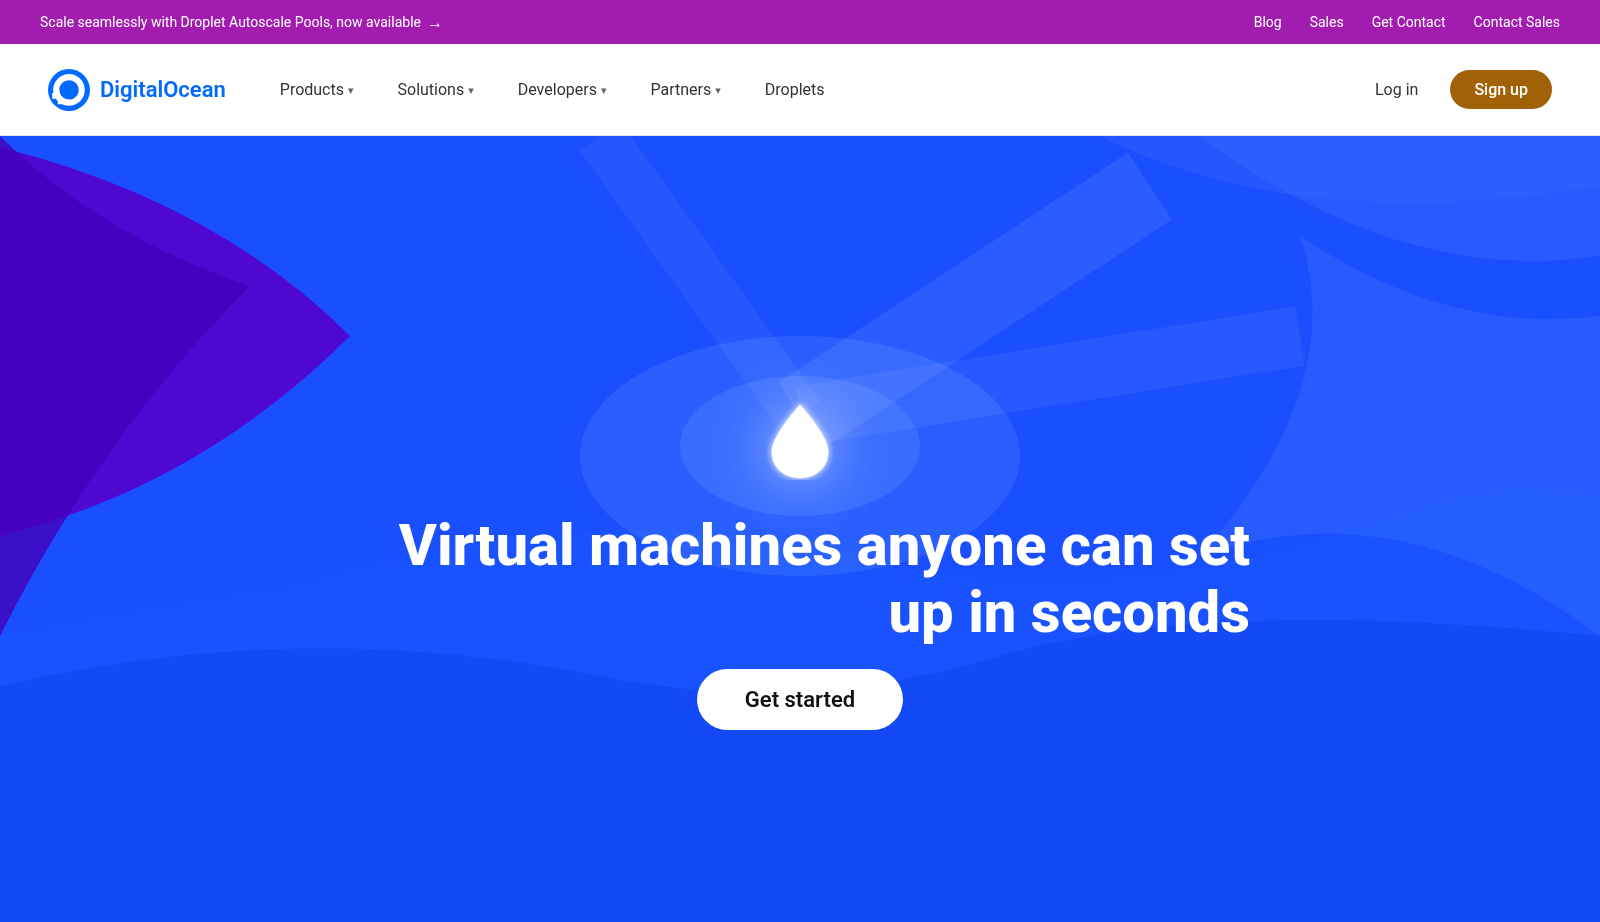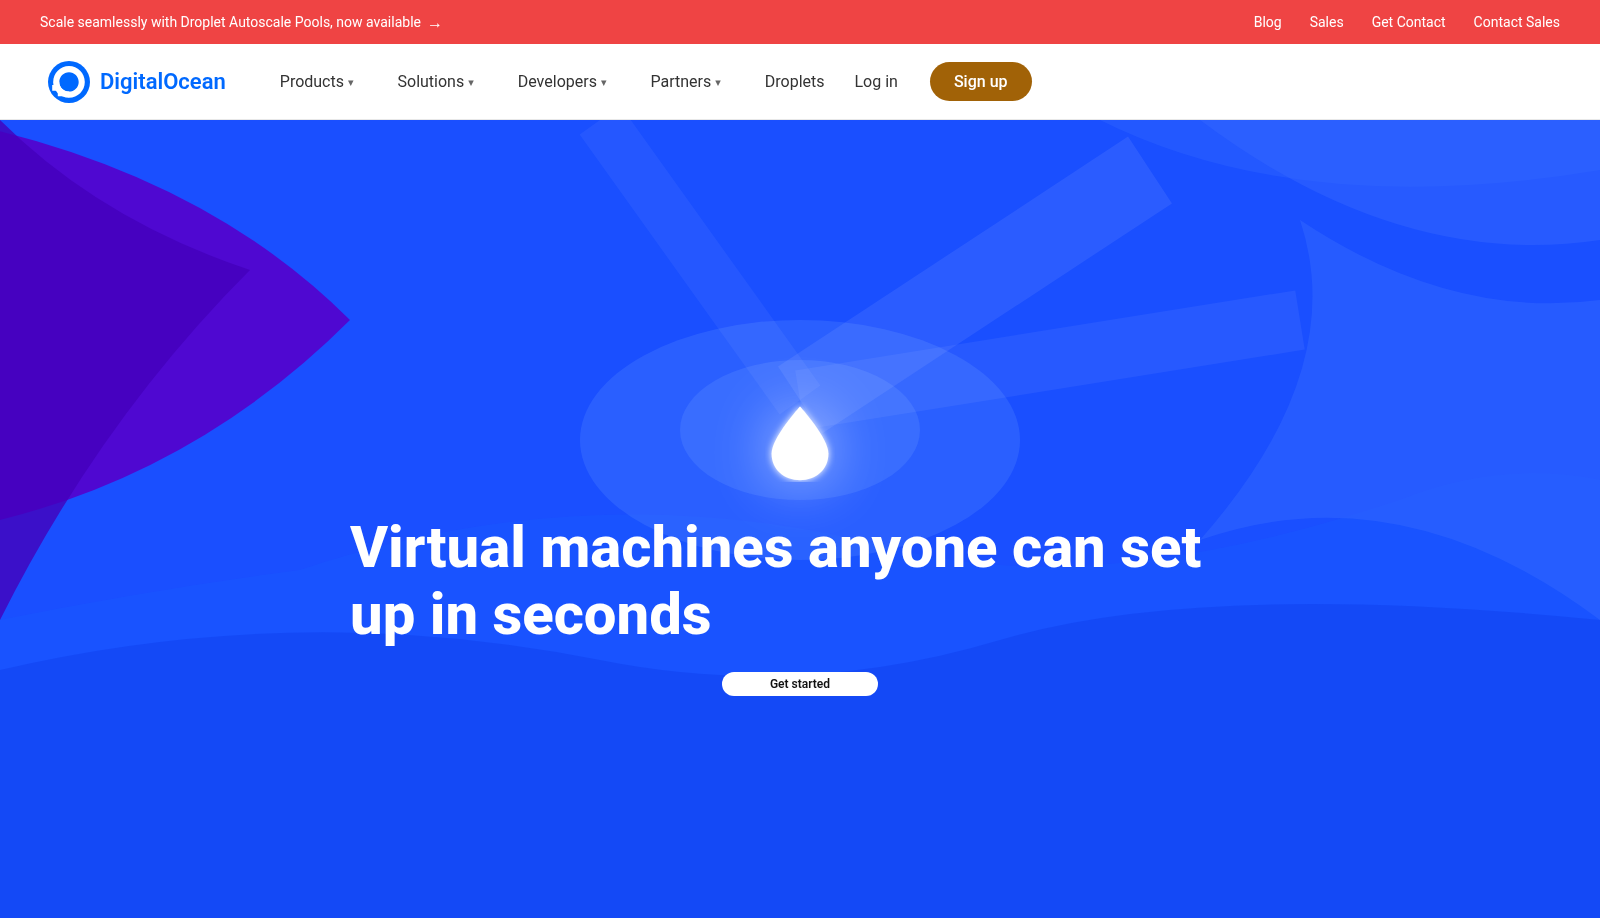--- a/index.html
+++ b/index.html
@@ -10,21 +10,21 @@
 
     body {
       font-family: -apple-system, BlinkMacSystemFont, 'Segoe UI', Roboto, Oxygen, sans-serif;
       width: 1600px;
       min-height: 922px;
       overflow-x: hidden;
     }
 
     
     .announcement-bar {
-      background-color: #ef4444;
+      background-color: #a21caf;
       color: #ffffff;
       display: flex;
       align-items: center;
       justify-content: space-between;
       padding: 0 40px;
       height: 44px;
       font-size: 14px;
     }
 
     .announcement-bar-right {
@@ -49,23 +49,23 @@
 
     .arrow-icon {
       font-size: 16px;
     }
 
     
     .navbar {
       background-color: #ffffff;
       display: flex;
       align-items: center;
-      justify-content: flex-start;
+      justify-content: space-between;
       padding: 0 48px;
-      height: 76px;
+      height: 92px;
       border-bottom: 1px solid #e8e8e8;
       position: relative;
       z-index: 10;
     }
 
     .navbar-left {
       display: flex;
       align-items: center;
     }
 
@@ -169,21 +169,21 @@
       width: 100%;
       height: 100%;
     }
 
     .hero-content {
       position: relative;
       z-index: 5;
       display: flex;
       flex-direction: column;
       align-items: center;
-      text-align: left;
+      text-align: right;
       padding: 0 40px;
       margin-top: 60px;
     }
 
     .droplet-icon {
       width: 80px;
       height: 80px;
       margin-bottom: 32px;
       filter: drop-shadow(0 0 30px rgba(255,255,255,0.6));
     }
@@ -201,23 +201,23 @@
       font-size: 18px;
       color: rgba(255,255,255,0.92);
       max-width: 680px;
       line-height: 1.6;
       margin-bottom: 40px;
     }
 
     .get-started-btn {
       background-color: #ffffff;
       color: #111111;
-      font-size: 12px;
+      font-size: 22px;
       font-weight: 600;
-      padding: 5px 48px;
+      padding: 18px 48px;
       border-radius: 40px;
       text-decoration: none;
       border: none;
       cursor: pointer;
       display: inline-block;
     }
   </style>
 </head>
 <body>
 

